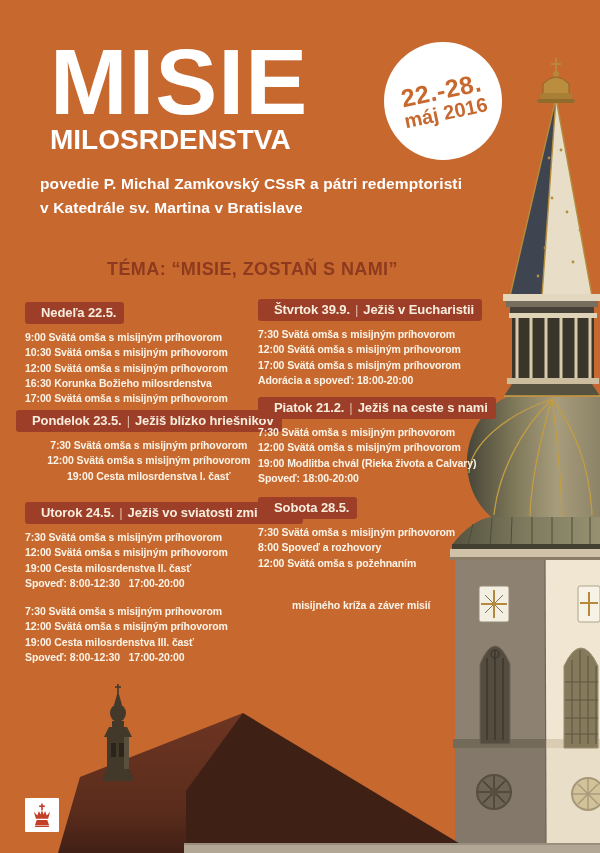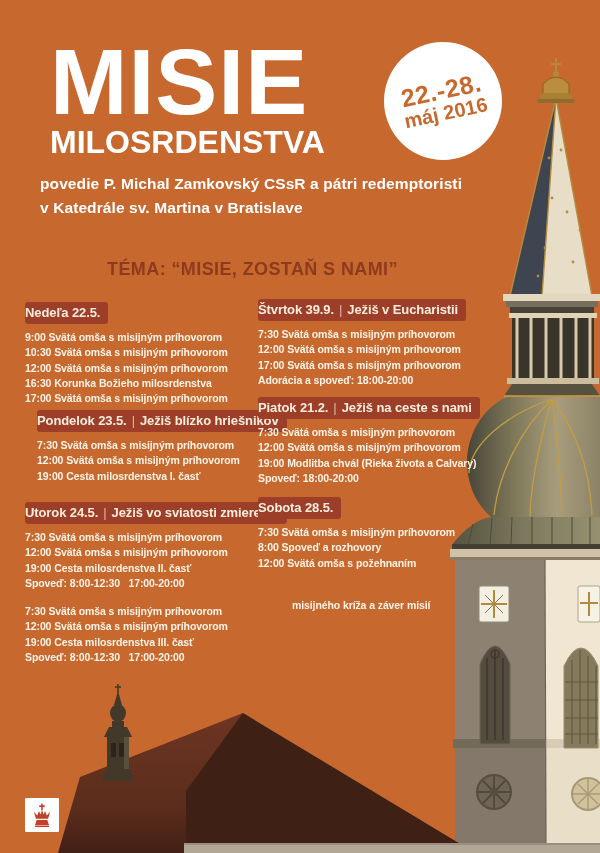--- a/index.html
+++ b/index.html
@@ -11,21 +11,21 @@
   }
   .abs{position:absolute;}
   
   .title1{
     left:50px;top:36px;
     font-size:93px;font-weight:bold;color:#FFFFFF;
     letter-spacing:1px;line-height:1;
   }
   .title2{
     left:50px;top:126px;
-    font-size:32px;font-weight:bold;color:#FFFFFF;
+    font-size:28px;font-weight:bold;color:#FFFFFF;
     letter-spacing:0px;line-height:1;
   }
   .subtitle{
     left:40px;top:172px;
     font-size:15.5px;font-weight:bold;color:#FFFFFF;
     line-height:24px;letter-spacing:0.1px;
   }
   .date-circle{
     left:384px;top:42px;width:118px;height:118px;
     background:#FFFFFF;border-radius:50%;
@@ -41,21 +41,21 @@
     left:10px;top:259px;width:485px;
     text-align:center;
     font-size:18px;font-weight:bold;color:#8D3A1E;letter-spacing:0.4px;
   }
   
   .block{position:absolute;white-space:nowrap;}
   .badge{
     display:inline-block;
     background:#9D3F28;color:#F8EDDD;
     font-size:13px;font-weight:bold;letter-spacing:-0.1px;
-    padding:3px 8px 4px 0;border-radius:3px;
+    padding:3px 8px 4px 16px;border-radius:3px;
     margin:0 0 6px 0;
   }
   .badge .div{
     color:rgba(255,243,226,0.65);font-weight:normal;
     padding:0 5px;
   }
   .item{
     font-size:10.5px;font-weight:bold;color:#FBF3E6;
     line-height:15.3px;letter-spacing:-0.1px;
     white-space:pre;
@@ -272,21 +272,21 @@
   <div class="badge">
     <span>Nedeľa 22.5.</span>
   </div>
   <div class="item">9:00 Svätá omša s misijným príhovorom</div>
   <div class="item">10:30 Svätá omša s misijným príhovorom</div>
   <div class="item">12:00 Svätá omša s misijným príhovorom</div>
   <div class="item">16:30 Korunka Božieho milosrdenstva</div>
   <div class="item">17:00 Svätá omša s misijným príhovorom</div>
 </div>
 
-<div class="block text-layer" style="left:37px;top:410px;">
+<div class="block text-layer" style="left:16px;top:410px;text-align:center;">
   <div class="badge">
     <span>Pondelok 23.5.</span><span class="div">|</span><span>Ježiš blízko hriešnikov</span>
   </div>
   <div class="item">7:30 Svätá omša s misijným príhovorom</div>
   <div class="item">12:00 Svätá omša s misijným príhovorom</div>
   <div class="item">19:00 Cesta milosrdenstva I. časť</div>
 </div>
 
 <div class="block text-layer" style="left:25px;top:502px;">
   <div class="badge">

